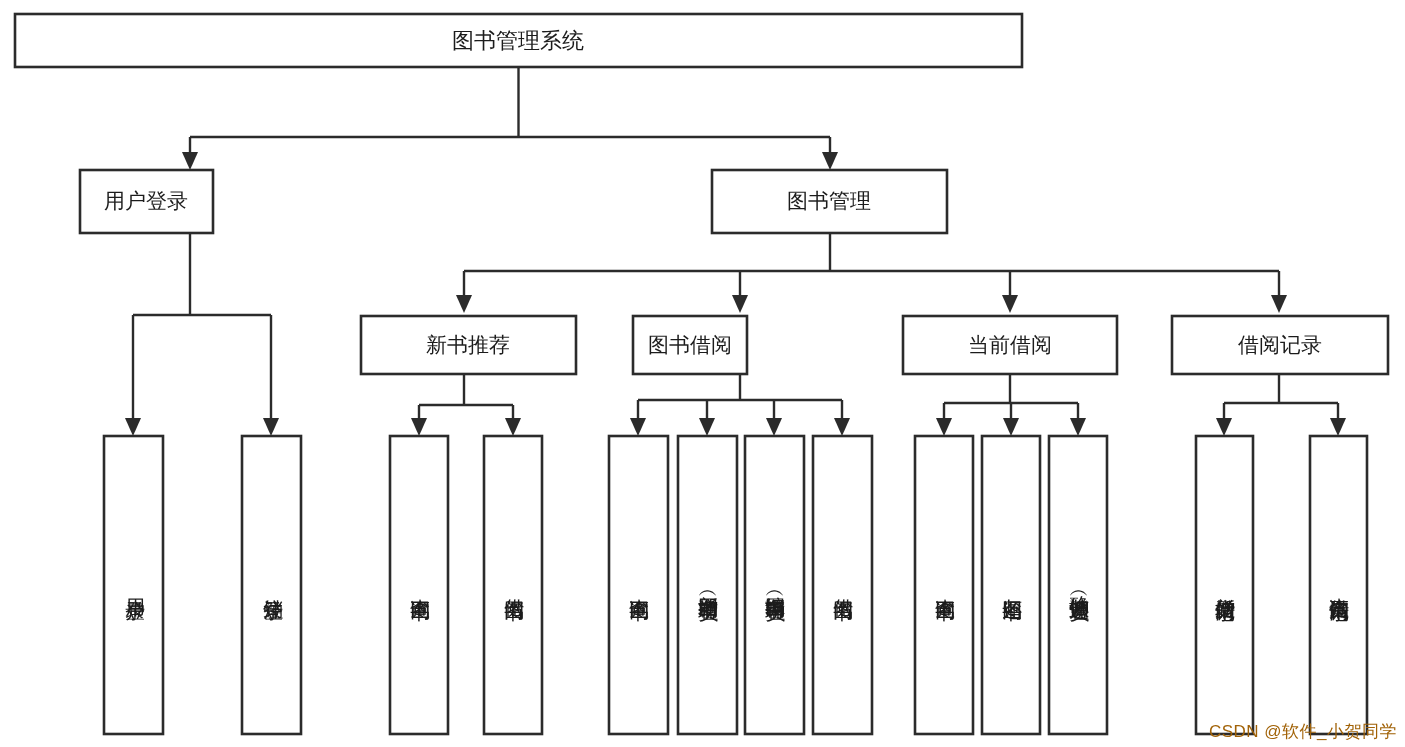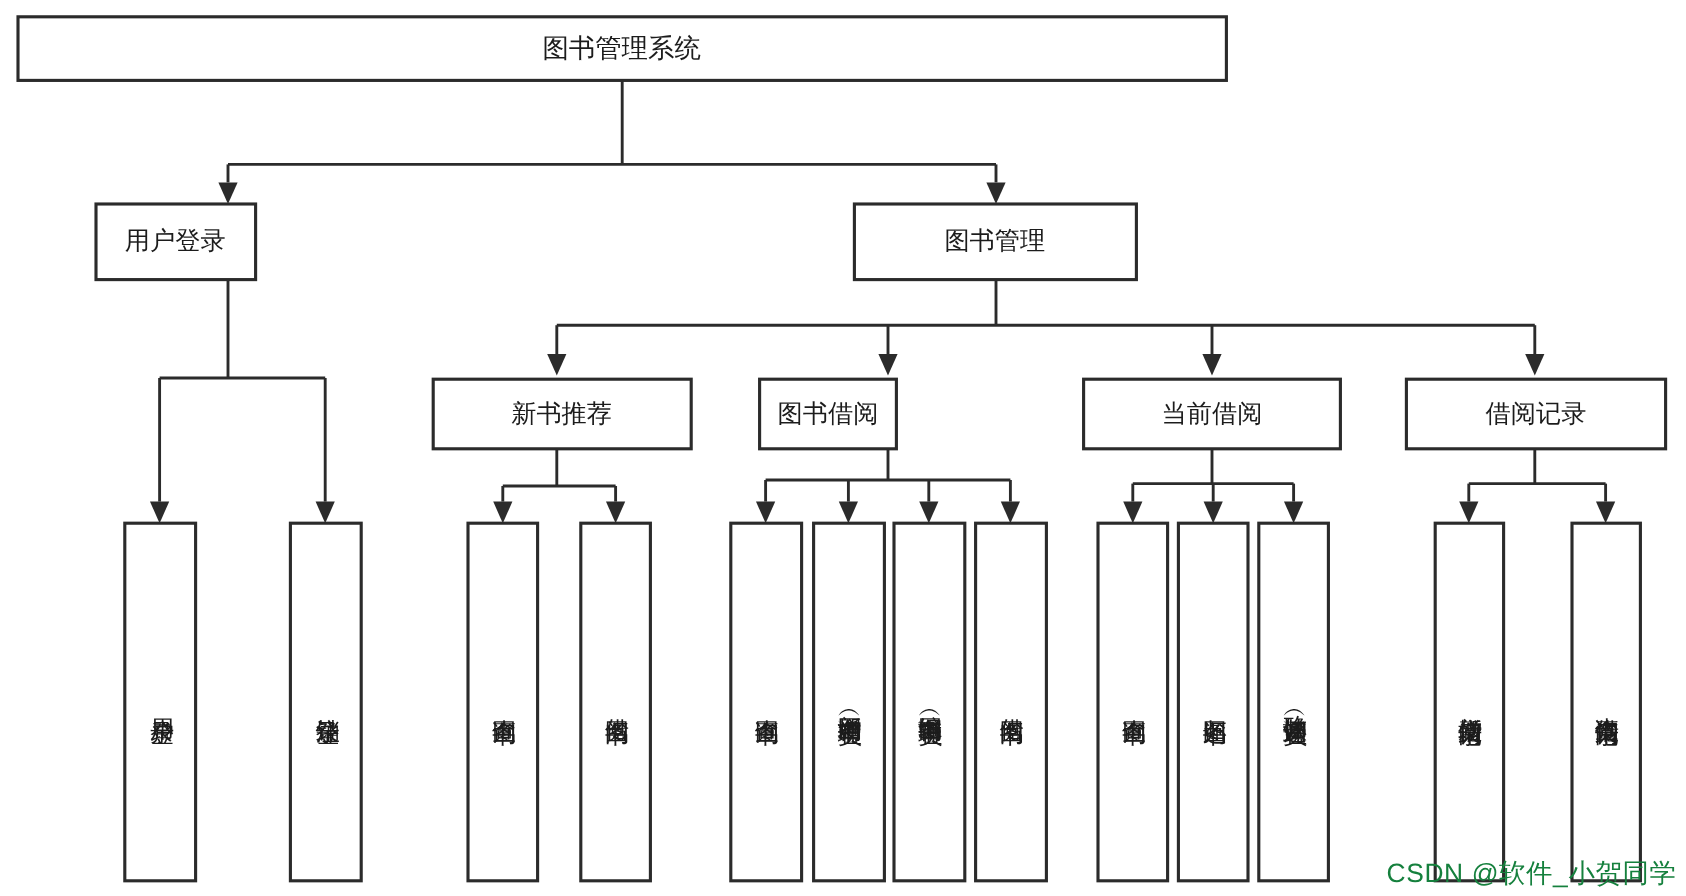--- a/index.html
+++ b/index.html
@@ -52,22 +52,22 @@
   }
   .arrow-head {
     fill: #2b2b2b;
     stroke: none;
   }
   .watermark {
     position: absolute;
     right: 8px;
     bottom: 4px;
     font-family: "Liberation Sans", "DejaVu Sans", sans-serif;
-    font-size: 22px;
-    color: #15803d;
+    font-size: 17px;
+    color: #a16207;
     letter-spacing: 0.5px;
     white-space: nowrap;
     pointer-events: none;
   }
 </style>
 </head>
 <body>
 
 <svg id="diagram" viewBox="0 0 1405 747">
 

